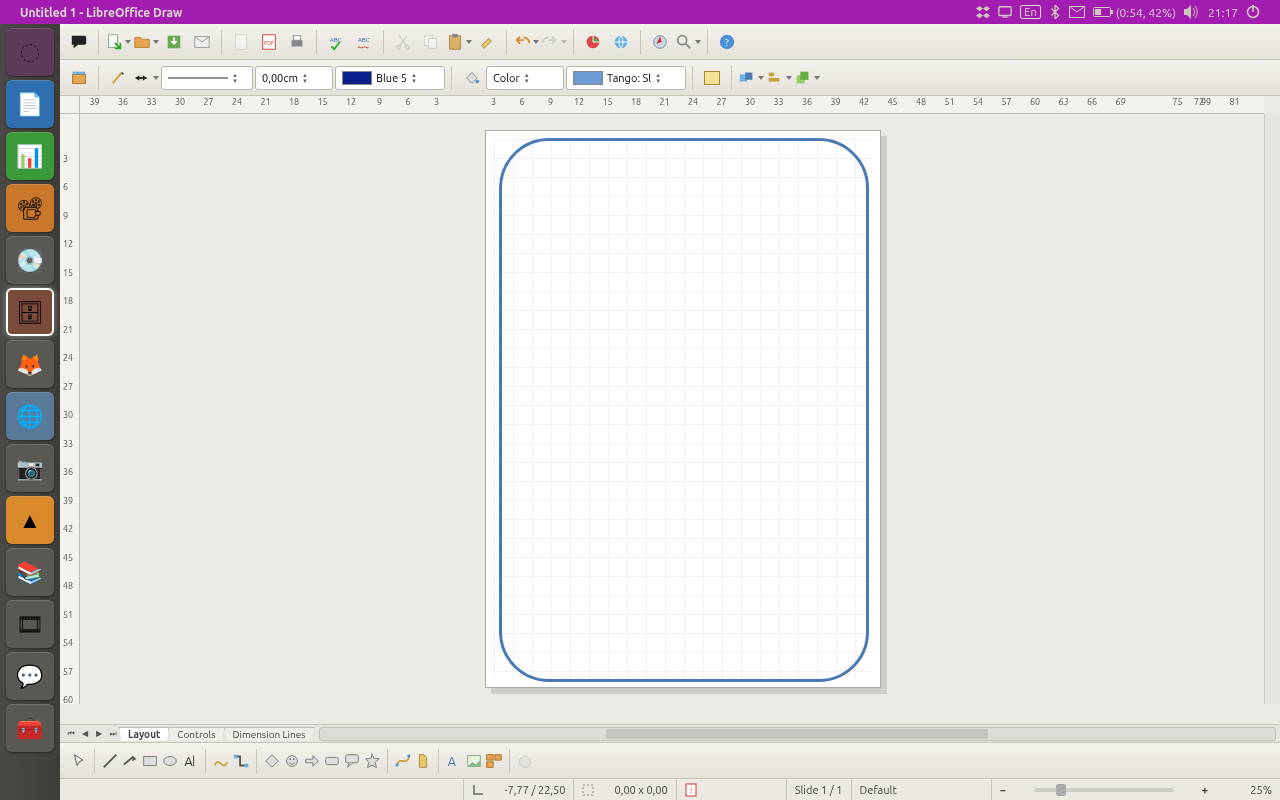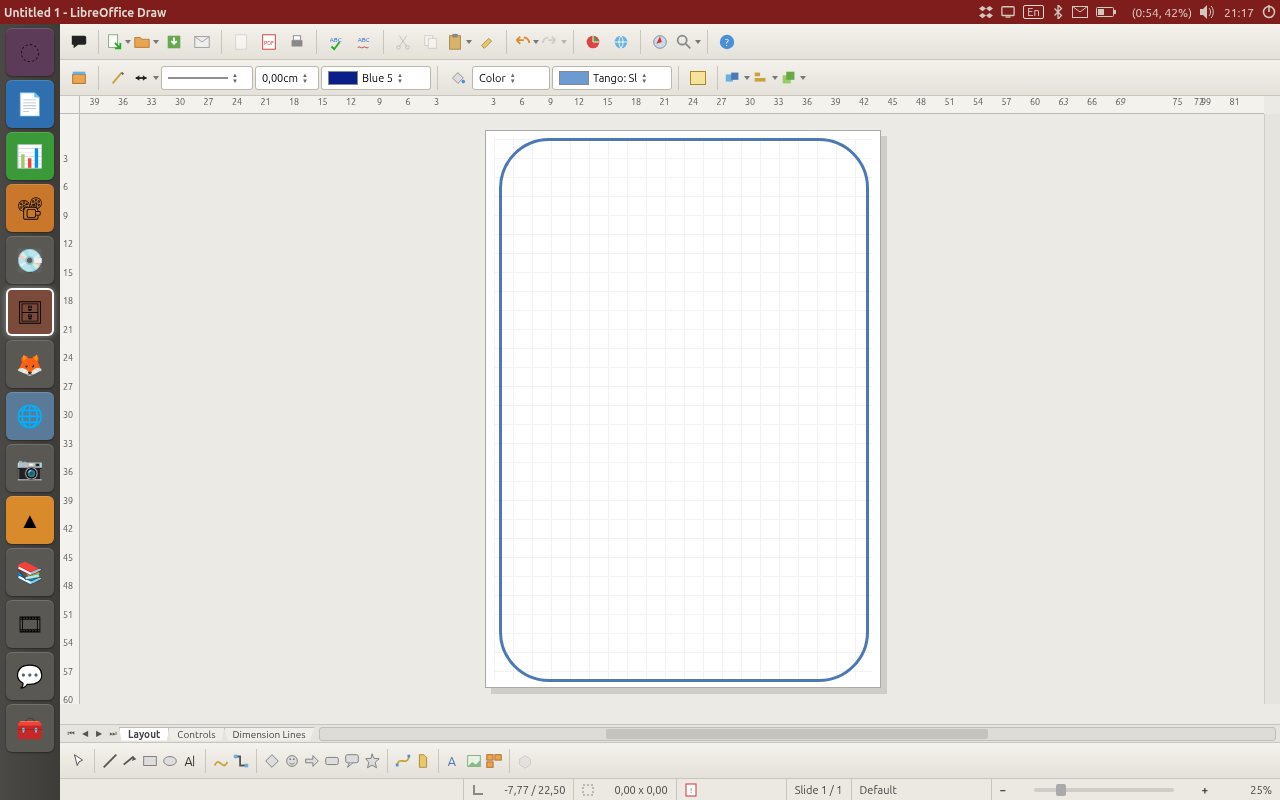--- a/index.html
+++ b/index.html
@@ -1,20 +1,20 @@
 <!DOCTYPE html>
 <html><head>
 <meta charset="utf-8">
 <style>
   * { box-sizing: border-box; margin: 0; padding: 0; font-family: Ubuntu, "Segoe UI", sans-serif; }
   html, body { width: 1280px; height: 800px; overflow: hidden; }
   
   #menubar {
-    height: 24px; background: #7f1d1d; color: #dfdbd2; display: flex;
-    align-items: center; font-size: 12px; padding: 0 4px;
+    height: 24px; background: #a21caf; color: #dfdbd2; display: flex;
+    align-items: center; font-size: 12px; padding: 0 20px;
   }
   #menubar .title { font-weight: bold; }
   #menubar .spacer { flex: 1; }
   #menubar .ind { display: flex; align-items: center; gap: 8px; }
   #menubar .ind span, #menubar .ind svg { color: #dfdbd2; }
   #menubar .ind .box {
     border:1px solid #dfdbd2; border-radius:2px; padding:0 3px; font-size:11px;
   }
   
   #desktop { display:flex; height: 776px; }
@@ -151,21 +151,21 @@
         <rect x="5" y="13" width="6" height="1.5" fill="#cfcabd"></rect>
       </svg>
     <span class="box">En</span>
     <svg width="12" height="14" viewBox="0 0 10 16">
         <path fill="none" stroke="#cfcabd" stroke-width="1.5" d="M5 0v16M5 0l4 4-8 8M5 16l4-4-8-8"></path>
       </svg>
     <svg width="16" height="12" viewBox="0 0 16 12">
         <rect x=".5" y=".5" width="15" height="11" fill="none" stroke="#cfcabd"></rect>
         <path d="M0 0l8 6 8-6" fill="none" stroke="#cfcabd"></path>
       </svg>
-    <span style="display:flex;align-items:center;gap:16px;">
+    <span style="display:flex;align-items:center;gap:3px;">
       <svg width="20" height="10" viewBox="0 0 20 10">
           <rect x=".5" y=".5" width="17" height="9" rx="1" fill="none" stroke="#cfcabd"></rect>
           <rect x="18" y="3" width="2" height="4" fill="#cfcabd"></rect>
           <rect x="2" y="2" width="6" height="6" fill="#cfcabd"></rect>
         </svg>
       <span>(0:54, 42%)</span>
     </span>
     <svg width="16" height="14" viewBox="0 0 16 14">
         <path fill="#cfcabd" d="M0 4h3l4-4v14l-4-4H0z"></path>
         <path fill="none" stroke="#cfcabd" d="M9 3c2 2 2 6 0 8M11 1c3 3 3 9 0 12"></path>
@@ -354,21 +354,21 @@
         </div>
       <div class="combo" style="width:92px">
         <svg width="60" height="8">
             <line x1="0" y1="4" x2="60" y2="4" stroke="#222" stroke-width="1"></line>
           </svg>
         <span class="spin">
             <span>▲</span>
             <span>▼</span>
           </span>
       </div>
-      <div class="combo" style="width:64px">
+      <div class="combo" style="width:78px">
         <span>0,00cm</span>
         <span class="spin">
             <span>▲</span>
             <span>▼</span>
           </span>
       </div>
       <div class="combo" style="width:110px">
         <span class="swatch-blue5"></span>
         <span>Blue 5</span>
         <span class="spin">

